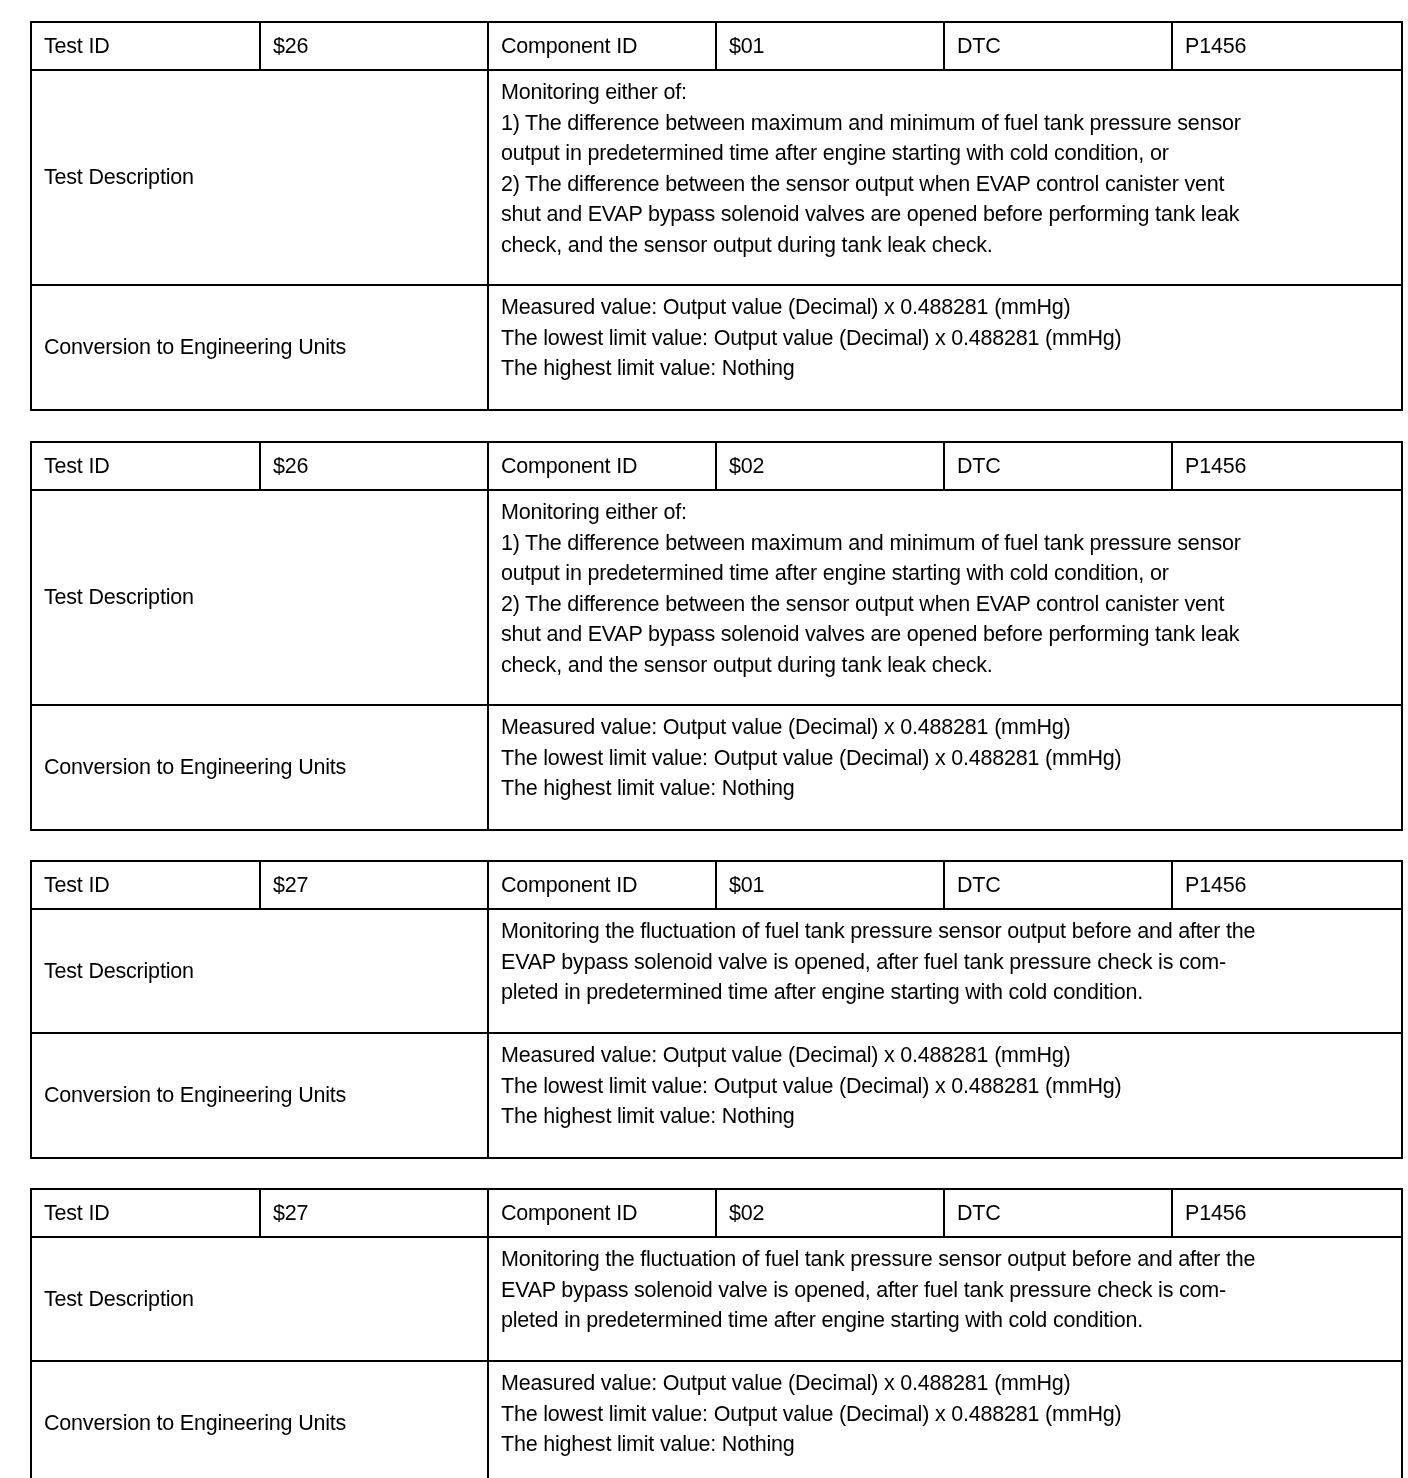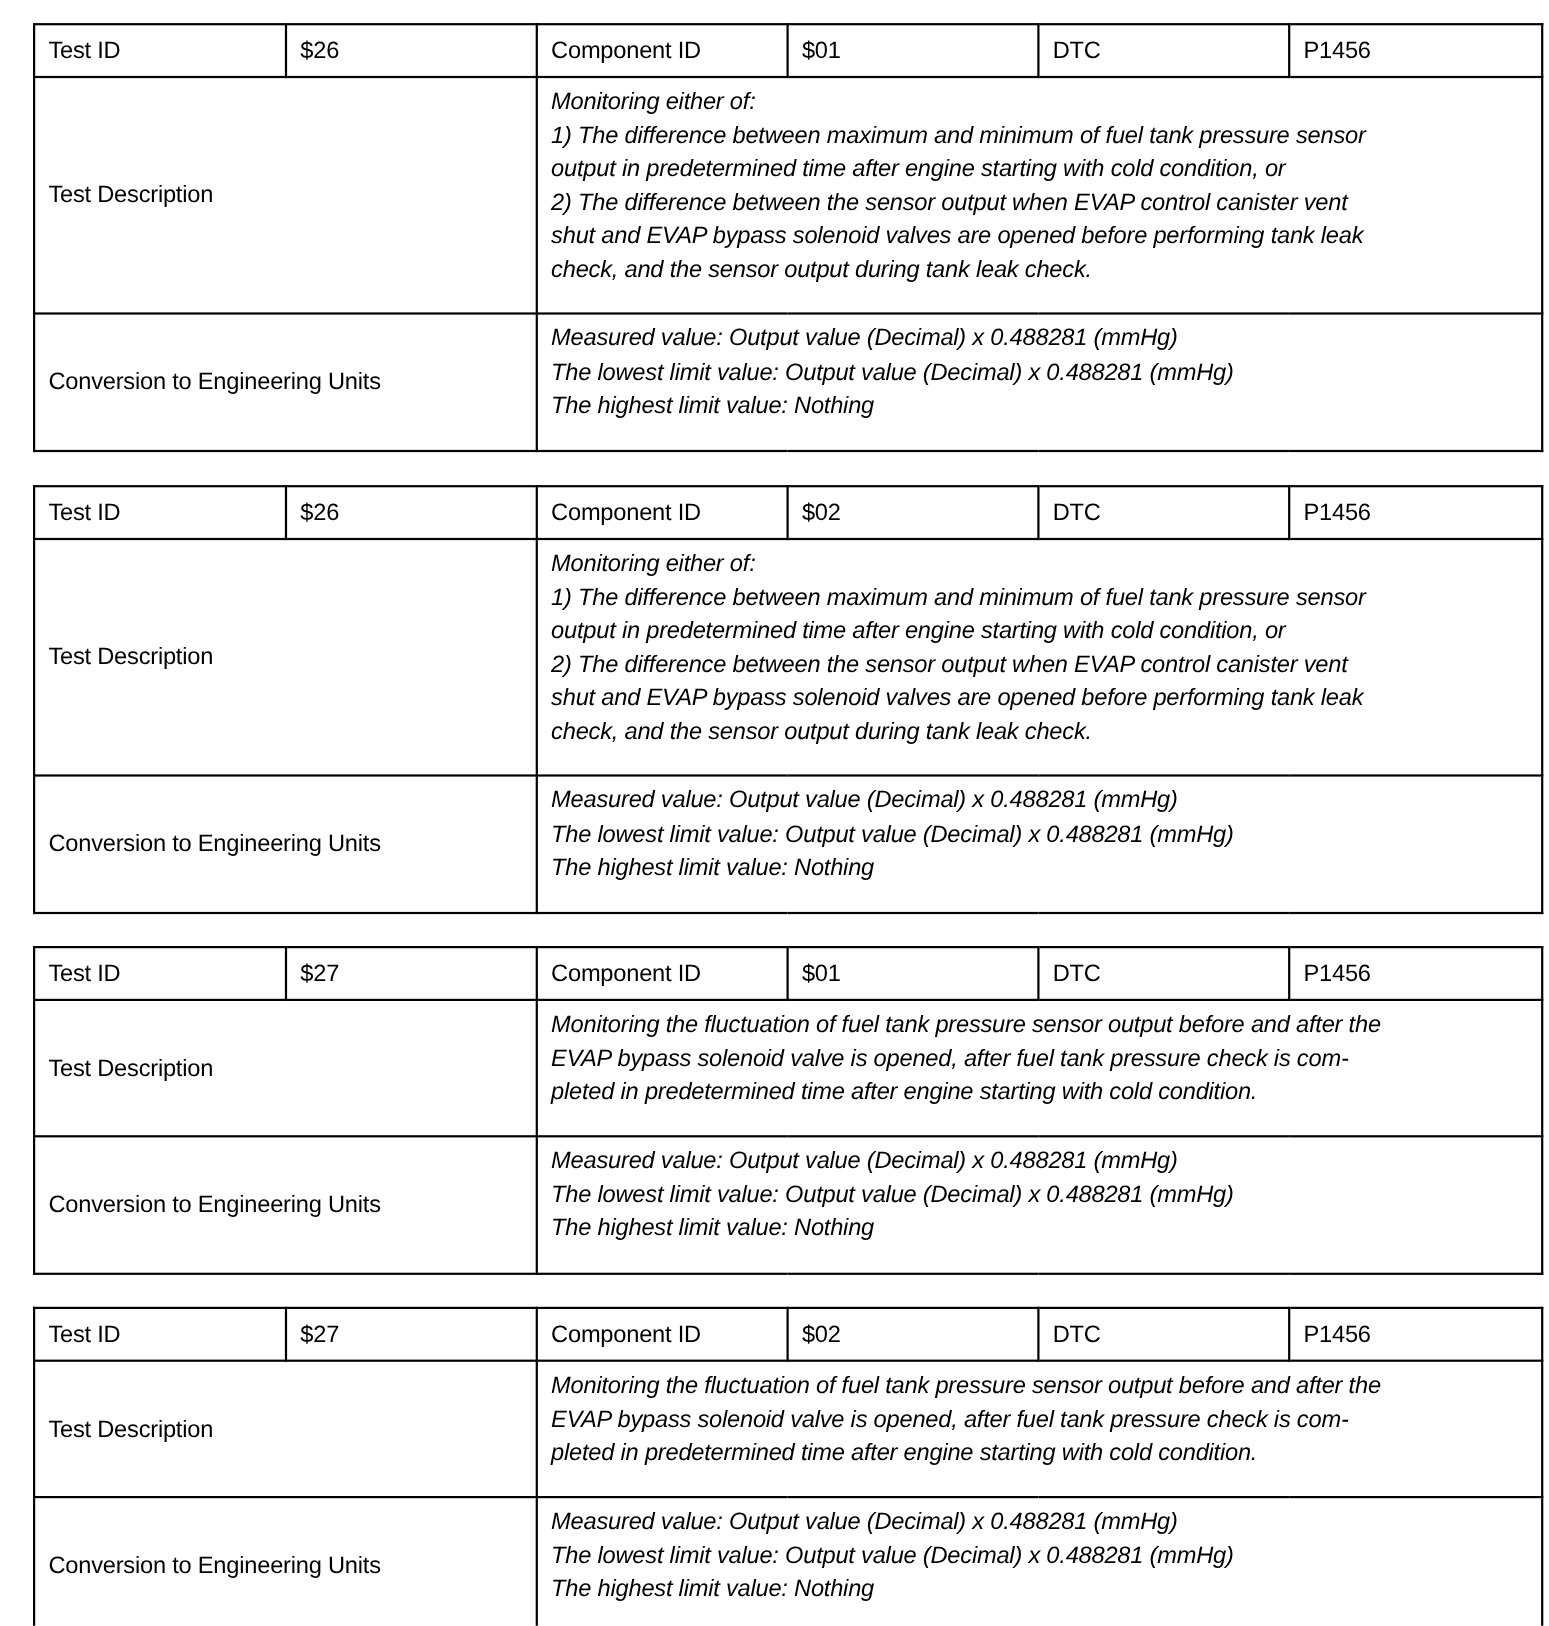--- a/index.html
+++ b/index.html
@@ -1,21 +1,21 @@
 <!DOCTYPE html>
 <html><head>
 <meta charset="utf-8">
 <style>
   html, body { margin: 0; padding: 0; background: #ffffff; }
   body { width: 1408px; height: 1478px; position: relative; font-family: "Liberation Sans", sans-serif; color: #000; }
   .tbl { position: absolute; left: 30px; width: 1371px; border-collapse: collapse; table-layout: fixed; }
   .tbl td { border: 2px solid #000; padding: 0 10px 0 12px; font-size: 21.5px; line-height: 30.5px; vertical-align: middle; letter-spacing: -0.2px; }
   .tbl tr.hdr td { height: 46px; }
   .tbl td.val { padding-top: 6px; padding-bottom: 9px; vertical-align: top; }
-  .tbl td.val div { white-space: nowrap; font-style: italic; }
+  .tbl td.val div { white-space: nowrap; }
   #t1 { top: 21px; }
   #t2 { top: 441px; }
   #t3 { top: 860px; }
   #t4 { top: 1188px; }
   .desc-long td { height: 198px; }
   .desc-short td { height: 107px; }
   .conv td { height: 108px; }
 </style>
 </head>
 <body>

